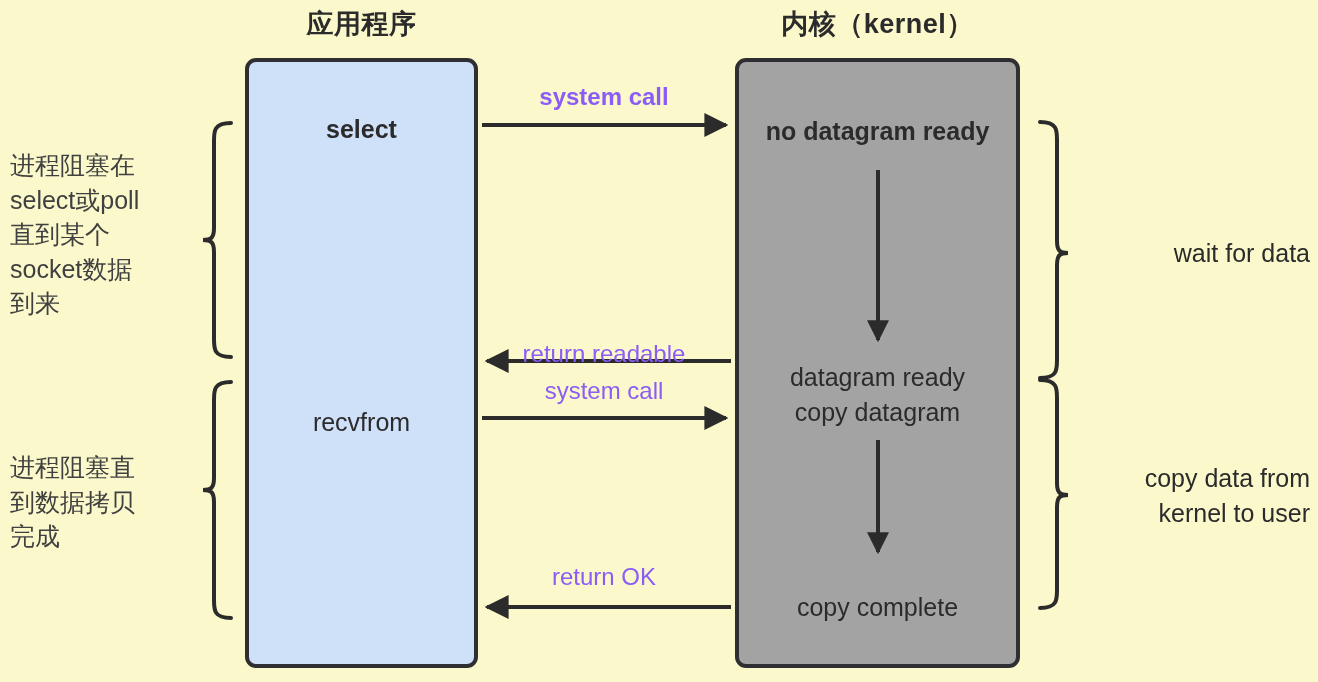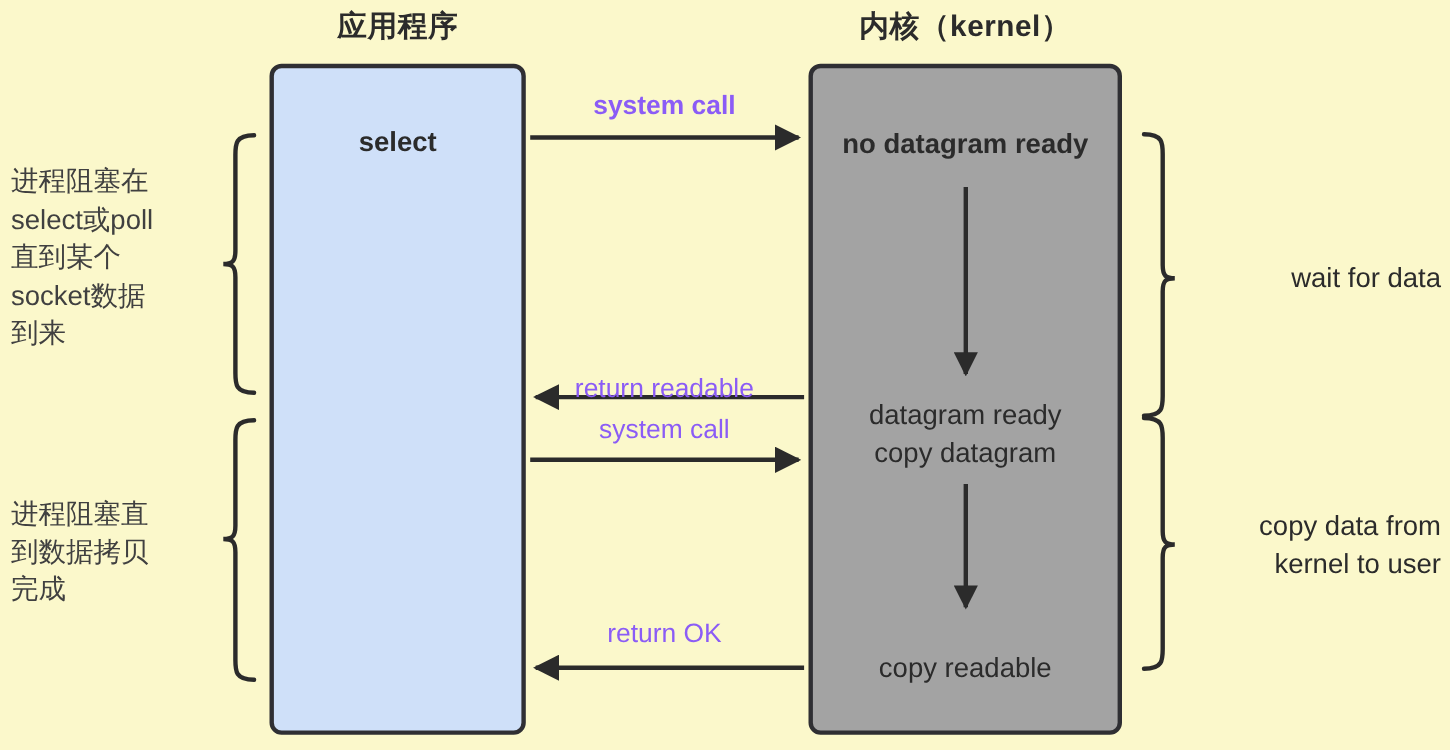--- a/index.html
+++ b/index.html
@@ -65,27 +65,28 @@
 <body>
 
 <div id="stage">
 
   <div class="abs col-title" style="left:245px;top:6px;width:233px;">应用程序</div>
 
   <div class="abs col-title" style="left:735px;top:6px;width:285px;">内核（kernel）</div>
 
   <div class="abs bigbox app-box" style="left:245px;top:58px;width:233px;height:610px;">
     <div class="box-label bold" style="top:50px;">select</div>
+    <div class="box-label" style="top:343px;">recvfrom</div>
   </div>
 
   <div class="abs bigbox kernel-box" style="left:735px;top:58px;width:285px;height:610px;">
     <div class="box-label bold" style="top:52px;">no datagram ready</div>
     <div class="box-label" style="top:298px;">datagram ready
 copy datagram</div>
-    <div class="box-label" style="top:528px;">copy readable</div>
+    <div class="box-label" style="top:528px;">copy complete</div>
   </div>
 
   <svg class="lyr" viewBox="0 0 1318 682">
     <defs>
       <marker id="ah-r" viewBox="0 0 10 10" refX="9" refY="5" markerWidth="6" markerHeight="6" orient="auto-start-reverse">
         <path d="M 0 0 L 10 5 L 0 10 z" fill="#2b2b2b"></path>
       </marker>
       <marker id="ah-l" viewBox="0 0 10 10" refX="9" refY="5" markerWidth="6" markerHeight="6" orient="auto-start-reverse">
         <path d="M 0 0 L 10 5 L 0 10 z" fill="#2b2b2b"></path>
       </marker>

